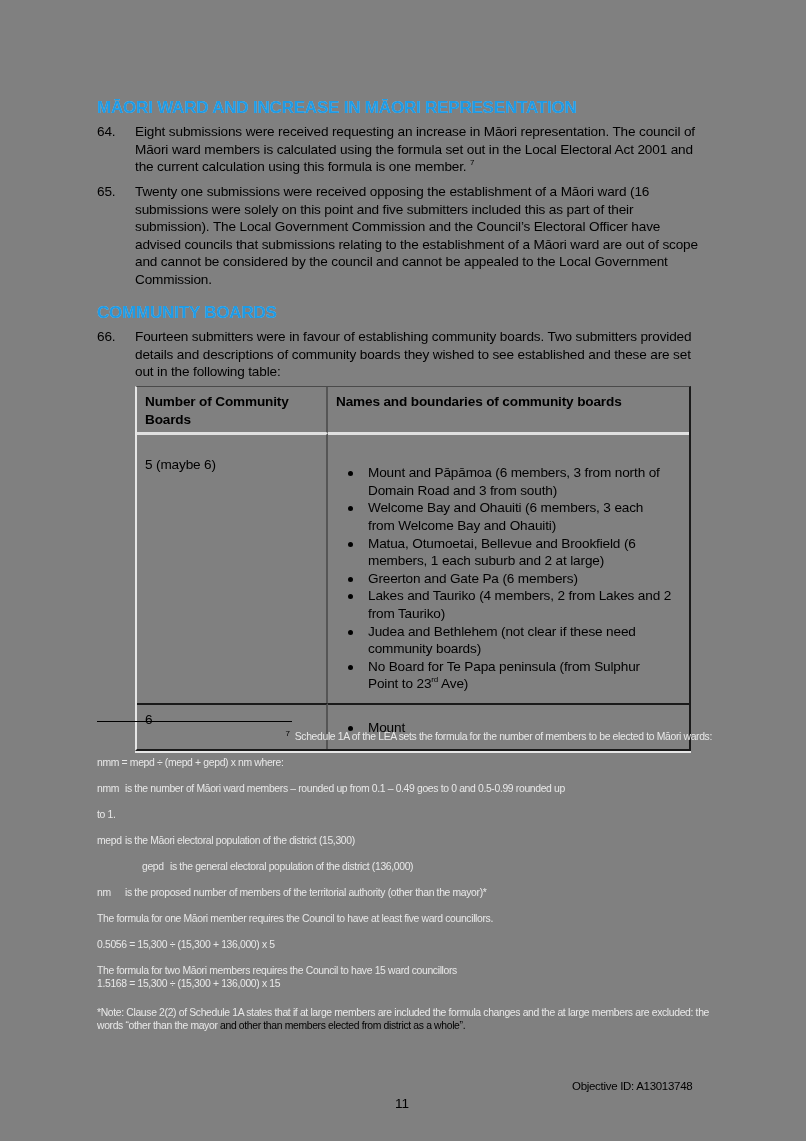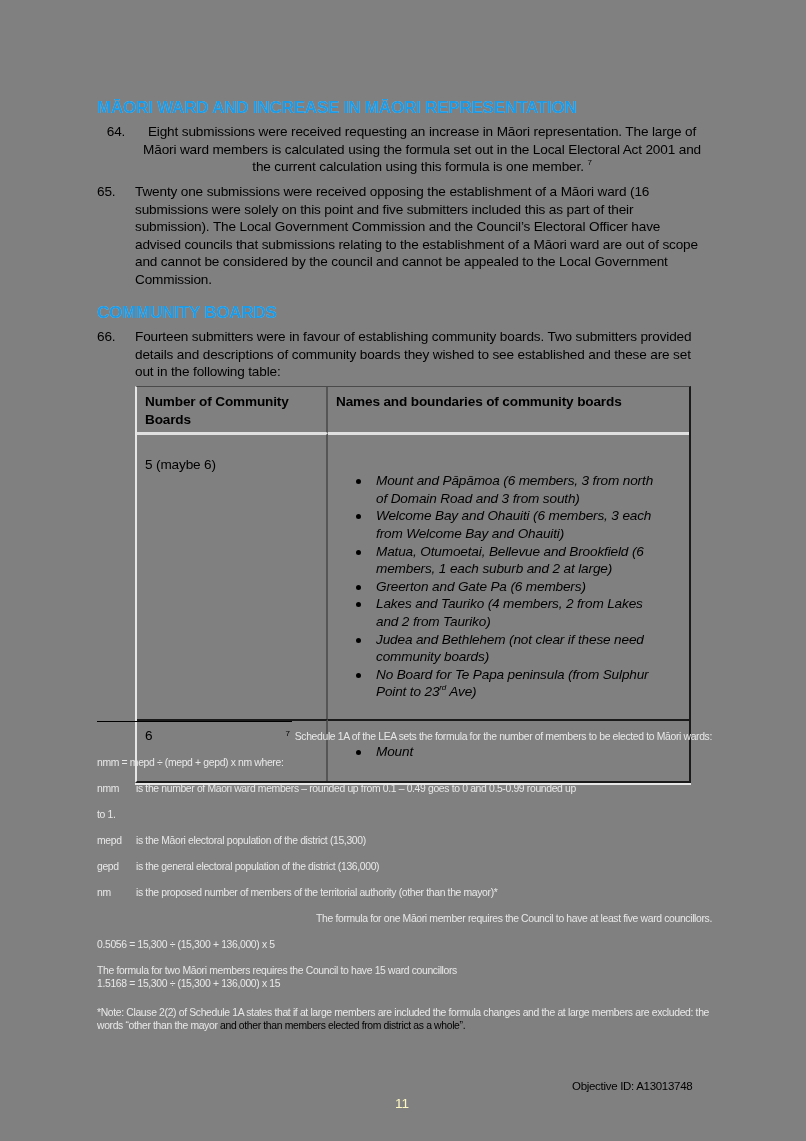--- a/index.html
+++ b/index.html
@@ -36,49 +36,49 @@
     box-shadow: 0 2px 0 #e6e6e6;
   }
   table.boards td, table.boards th {
     vertical-align: top; text-align: left; padding: 6px 8px 2px 8px;
   }
   table.boards th { font-weight: bold; padding-bottom: 4px; }
   table.boards .c1 { width: 173px; border-right: 2px solid #555; margin-top: 28px; }
   table.boards tr.head th { border-bottom: 1px solid #e0e0e0; box-shadow: 0 3px 0 -2px #e0e0e0; }
   table.boards tr.r1 td { border-top: 2px solid #e0e0e0; padding-top: 21px; }
   table.boards tr.r2 td { border-top: 2px solid #1a1a1a; padding-top: 6px; padding-bottom: 4px; }
-  table.boards ul { margin: 16px; padding: 0; list-style: none; font-style: italic; }
+  table.boards ul { margin: 8px; padding: 0; list-style: none; }
   table.boards li { position: relative; padding-left: 24px; }
   table.boards li::before {
     content: ""; position: absolute; left: 4px; top: 7px;
     width: 5px; height: 5px; border-radius: 50%; background: #000;
   }
 
   .fn-rule { position: absolute; left: 97px; top: 721px; width: 195px; border-top: 1px solid #000; }
   .fn {
     position: absolute; left: 97px; width: 615px;
     font-size: 10.4px; line-height: 13px; letter-spacing: -0.35px;
     color: #000;
   }
   .fn .term { display: inline-block; width: 42px; }
-  .fn.def .term { width: 39px; }
+  .fn.def .term { width: 28px; }
   .fn-light { color: #e8e8e8; }
   .footer-id { position: absolute; left: 572px; top: 1080px; font-size: 11.5px; letter-spacing: -0.3px; color: #000; }
-  .page-num { position: absolute; left: 395px; top: 1096px; font-size: 13.6px; color: #fef9c3; }
+  .page-num { position: absolute; left: 395px; top: 1096px; font-size: 13.6px; color: #000000; }
 </style>
 </head>
 <body>
 
 <div class="page">
 
   <div class="heading" style="top:98px;">MĀORI WARD AND INCREASE IN MĀORI REPRESENTATION</div>
 
-  <div class="para" style="top:123px;text-align:center;">
+  <div class="para" style="top:123px;">
     <span class="num">64.</span>
-    <div class="body"><span>Eight submissions were received requesting an increase in </span><span class="light">Māori</span><span> representation. The large of </span><span class="light">Māori</span><span> ward members is calculated using the formula set out in the Local Electoral Act 2001 and the current calculation using this formula is one member. </span><sup>7</sup></div>
+    <div class="body"><span>Eight submissions were received requesting an increase in </span><span class="light">Māori</span><span> representation. The council of </span><span class="light">Māori</span><span> ward members is calculated using the formula set out in the Local Electoral Act 2001 and the current calculation using this formula is one member. </span><sup>7</sup></div>
   </div>
 
   <div class="para" style="top:183px;">
     <span class="num">65.</span>
     <div class="body"><span>Twenty one submissions were received opposing the establishment of a </span><span class="light">Māori</span><span> ward (16 submissions were solely on this point and five submitters included this as part of their submission). The Local Government Commission and the Council’s Electoral Officer have advised councils that submissions relating to the establishment of a </span><span class="light">Māori</span><span> ward are out of scope and cannot be considered by the council and cannot be appealed to the Local Government Commission.</span></div>
   </div>
 
   <div class="heading" style="top:303px;">COMMUNITY BOARDS</div>
 
   <div class="para" style="top:328px;">
@@ -119,24 +119,24 @@
 
   <div class="fn-rule"></div>
 
   <div class="fn" style="top:730px;text-align:right;"><sup>7</sup>&nbsp; <span class="fn-light">Schedule 1A of the LEA sets the formula for the number of members to be elected to Māori wards:</span></div>
 
   <div class="fn fn-light" style="top:756px;">nmm = mepd ÷ (mepd + gepd) x nm  where:</div>
 
   <div class="fn fn-light def" style="top:782px;"><span class="term">nmm</span><span>is the number of Māori ward members – rounded up from 0.1 – 0.49 goes to 0 and 0.5-0.99  rounded up</span></div>
   <div class="fn fn-light" style="top:808px;">to 1.</div>
   <div class="fn fn-light def" style="top:834px;"><span class="term">mepd</span><span>is the Māori electoral population of the district (15,300)</span></div>
-  <div class="fn fn-light def" style="top:860px;"><span class="term">gepd</span><span>is the general electoral population of the district (136,000)</span></div>
+  <div class="fn fn-light def" style="top:860px;margin-left:45px;"><span class="term">gepd</span><span>is the general electoral population of the district (136,000)</span></div>
   <div class="fn fn-light def" style="top:886px;"><span class="term">nm</span><span>is the proposed number of members of the territorial authority (other than the mayor)*</span></div>
 
-  <div class="fn fn-light" style="top:912px;text-align:right;">The formula for one Māori member requires the Council to have at least five ward councillors.</div>
+  <div class="fn fn-light" style="top:912px;">The formula for one Māori member requires the Council to have at least five ward councillors.</div>
   <div class="fn fn-light" style="top:938px;">0.5056 = 15,300 ÷ (15,300 + 136,000) x 5</div>
   <div class="fn fn-light" style="top:964px;">The formula for two Māori members requires the Council to have 15 ward councillors</div>
   <div class="fn fn-light" style="top:977px;">1.5168 = 15,300 ÷ (15,300 + 136,000) x 15</div>
 
   <div class="fn" style="top:1006px;"><span class="fn-light">*Note: Clause 2(2) of Schedule 1A states that if at large members are included the formula changes and the at large members are excluded: the words “other than the mayor </span><span>and other than members elected from district as a whole”.</span></div>
 
   <div class="footer-id">Objective ID: A13013748</div>
   <div class="page-num">11</div>
 </div>
 

